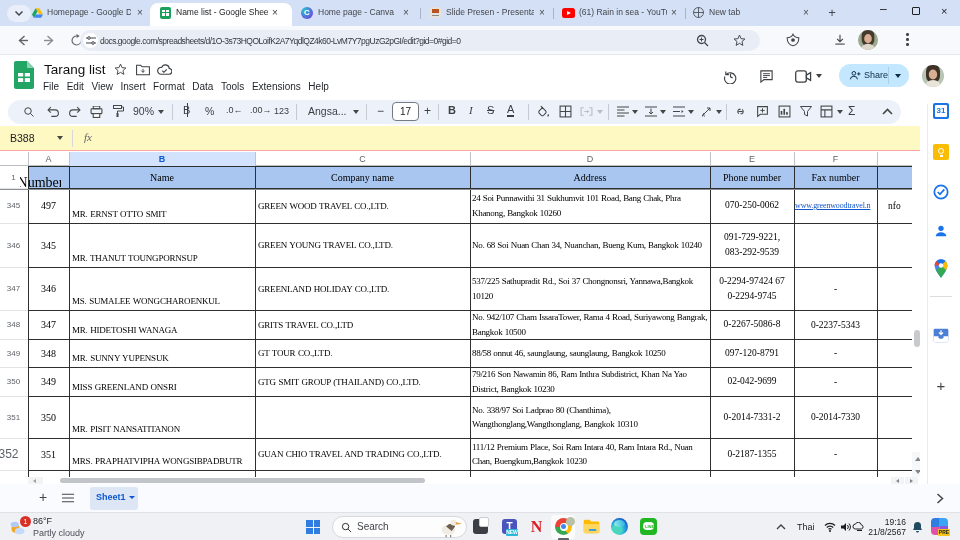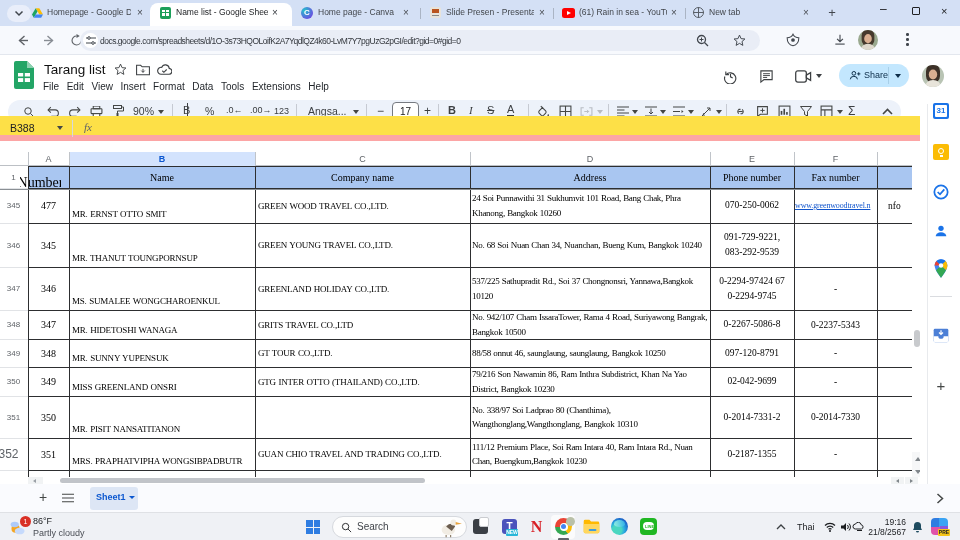--- a/index.html
+++ b/index.html
@@ -292,21 +292,21 @@
       <rect x="2" y="2" width="20" height="20" fill="none" stroke="#444746" stroke-width="2"></rect>
       <path d="M2 9 H22 M9 9 V22" stroke="#444746" stroke-width="2"></path>
     </svg>
  <div class="ab" style="left:837px;top:14px;width:0;height:0;border-top:4px solid #444746;border-left:3.5px solid transparent;border-right:3.5px solid transparent"></div>
  <div class="ab" style="left:848px;top:8px;font-size:12px;color:#3d4043">Σ</div>
  <svg class="ab" style="left:882px;top:12px" width="11" height="7" viewBox="0 0 11 7">
       <path d="M1 6 L5.5 1.5 L10 6" stroke="#444746" stroke-width="1.6" fill="none"></path>
     </svg>
 </div>
 
-<div class="ab" id="fbar" style="left:0;top:116px;width:920px;height:25px;background:#fde047;border-bottom:6px solid #fca5a5">
+<div class="ab" id="fbar" style="left:0;top:126px;width:920px;height:25px;background:#fef9c3;border-bottom:1px solid #fca5a5">
  <div class="ab" style="left:10px;top:6px;font-size:10.5px;color:#202124">B388</div>
  <div class="ab" style="left:57px;top:10px;width:0;height:0;border-top:4px solid #444746;border-left:3.5px solid transparent;border-right:3.5px solid transparent"></div>
  <div class="ab" style="left:72px;top:4px;width:1px;height:17px;background:#d5d8dd"></div>
  <div class="ab" style="left:84px;top:5px;font-size:11px;font-style:italic;color:#5f6368;font-family:'Liberation Serif',serif">fx</div>
 </div>
 
 <div class="ab" id="grid" style="left:0;top:152px;width:920px;height:325px;background:#fff;overflow:hidden">
  <div class="ab" style="left:0;top:0;width:920px;height:14px;background:#fff;border-bottom:1px solid #bcc0c5"></div>
  <div class="ab" style="left:69px;top:0;width:186px;height:14px;background:#d3e3fd"></div>
  <div class="ab" style="left:28px;top:1px;width:41px;height:12px;font-size:9px;color:#5f6368;font-weight:normal;text-align:center;line-height:12px">A</div>
@@ -341,21 +341,21 @@
  <div class="ab" style="left:0;top:286px;width:28px;height:1px;background:#e1e3e6"></div>
  <div class="ab" style="left:0;top:286px;width:17px;height:32px;display:flex;align-items:center;justify-content:center;font-size:12px;color:#5f6368">352</div>
  <div class="ab" style="left:0;top:318px;width:28px;height:1px;background:#e1e3e6"></div>
  <div class="ab" style="left:28px;top:14px;width:892px;height:22px;background:#a9c6f1"></div>
  <div class="cell cc" style="left:20px;top:14px;width:41px;height:34px;font-size:14px">Number</div>
  <div class="cell cc" style="left:69px;top:14px;width:186px;height:22px;font-size:10px">Name</div>
  <div class="cell cc" style="left:255px;top:14px;width:215px;height:22px;font-size:10px">Company name</div>
  <div class="cell cc" style="left:470px;top:14px;width:240px;height:22px;font-size:10px">Address</div>
  <div class="cell cc" style="left:710px;top:14px;width:84px;height:22px;font-size:10px">Phone number</div>
  <div class="cell cc" style="left:794px;top:14px;width:83px;height:22px;font-size:10px">Fax number</div>
- <div class="cell cc" style="left:28px;top:36px;width:41px;height:35px;font-size:10px">477</div>
+ <div class="cell cc" style="left:28px;top:36px;width:41px;height:35px;font-size:10px">497</div>
  <div class="cell cl cb" style="left:69px;top:36px;width:186px;height:35px;font-size:9px;letter-spacing:-0.2px;word-spacing:0.5px">MR. ERNST OTTO SMIT</div>
  <div class="cell cl" style="left:255px;top:36px;width:215px;height:35px;font-size:9px;letter-spacing:-0.2px;word-spacing:0.5px">GREEN WOOD TRAVEL CO.,LTD.</div>
  <div class="cell cl wrap" style="left:470px;top:36px;width:240px;height:35px;font-size:9px;line-height:14.5px;padding-left:2px;letter-spacing:-0.3px;word-spacing:0.35px">24 Soi Punnawithi 31 Sukhumvit 101 Road, Bang Chak, Phra Khanong, Bangkok 10260</div>
  <div class="cell cc wrap" style="left:710px;top:36px;width:84px;height:35px;font-size:9.5px;line-height:15px;text-align:center">070-250-0062</div>
  <div class="cell cl" style="left:794px;top:36px;width:83px;height:35px;font-size:8px;letter-spacing:-0.15px;color:#1155cc;text-decoration:underline;padding-left:1px">www.greenwoodtravel.n</div>
  <div class="cell cl" style="left:877px;top:36px;width:43px;height:35px;font-size:9.5px;padding-left:11px">nfo</div>
  <div class="cell cc" style="left:28px;top:71px;width:41px;height:44px;font-size:10px">345</div>
  <div class="cell cl cb" style="left:69px;top:71px;width:186px;height:44px;font-size:9px;letter-spacing:-0.2px;word-spacing:0.5px">MR. THANUT TOUNGPORNSUP</div>
  <div class="cell cl" style="left:255px;top:71px;width:215px;height:44px;font-size:9px;letter-spacing:-0.2px;word-spacing:0.5px">GREEN YOUNG TRAVEL CO.,LTD.</div>
  <div class="cell cl wrap" style="left:470px;top:71px;width:240px;height:44px;font-size:9px;line-height:14.5px;padding-left:2px;letter-spacing:-0.3px;word-spacing:0.35px">No. 68 Soi Nuan Chan 34, Nuanchan, Bueng Kum, Bangkok 10240</div>
@@ -373,21 +373,21 @@
  <div class="cell cc wrap" style="left:710px;top:158px;width:84px;height:29px;font-size:9.5px;line-height:15px;text-align:center">0-2267-5086-8</div>
  <div class="cell cc" style="left:794px;top:158px;width:83px;height:29px;font-size:9.5px">0-2237-5343</div>
  <div class="cell cc" style="left:28px;top:187px;width:41px;height:28px;font-size:10px">348</div>
  <div class="cell cl cb" style="left:69px;top:187px;width:186px;height:28px;font-size:9px;letter-spacing:-0.2px;word-spacing:0.5px">MR. SUNNY YUPENSUK</div>
  <div class="cell cl" style="left:255px;top:187px;width:215px;height:28px;font-size:9px;letter-spacing:-0.2px;word-spacing:0.5px">GT TOUR CO.,LTD.</div>
  <div class="cell cl wrap" style="left:470px;top:187px;width:240px;height:28px;font-size:9px;line-height:14.5px;padding-left:2px;letter-spacing:-0.3px;word-spacing:0.35px">88/58 onnut 46, saunglaung, saunglaung, Bangkok 10250</div>
  <div class="cell cc wrap" style="left:710px;top:187px;width:84px;height:28px;font-size:9.5px;line-height:15px;text-align:center">097-120-8791</div>
  <div class="cell cc" style="left:794px;top:187px;width:83px;height:28px;font-size:9.5px">-</div>
  <div class="cell cc" style="left:28px;top:215px;width:41px;height:29px;font-size:10px">349</div>
  <div class="cell cl cb" style="left:69px;top:215px;width:186px;height:29px;font-size:9px;letter-spacing:-0.2px;word-spacing:0.5px">MISS GREENLAND ONSRI</div>
- <div class="cell cl" style="left:255px;top:215px;width:215px;height:29px;font-size:9px;letter-spacing:-0.2px;word-spacing:0.5px">GTG INTER OTTO (THAILAND) CO.,LTD.</div>
+ <div class="cell cl" style="left:255px;top:215px;width:215px;height:29px;font-size:9px;letter-spacing:-0.2px;word-spacing:0.5px">GTG SMIT GROUP (THAILAND) CO.,LTD.</div>
  <div class="cell cl wrap" style="left:470px;top:215px;width:240px;height:29px;font-size:9px;line-height:14.5px;padding-left:2px;letter-spacing:-0.3px;word-spacing:0.35px">79/216 Son Nawamin 86, Ram Inthra Subdistrict, Khan Na Yao District, Bangkok 10230</div>
  <div class="cell cc wrap" style="left:710px;top:215px;width:84px;height:29px;font-size:9.5px;line-height:15px;text-align:center">02-042-9699</div>
  <div class="cell cc" style="left:794px;top:215px;width:83px;height:29px;font-size:9.5px">-</div>
  <div class="cell cc" style="left:28px;top:244px;width:41px;height:42px;font-size:10px">350</div>
  <div class="cell cl cb" style="left:69px;top:244px;width:186px;height:42px;font-size:9px;letter-spacing:-0.2px;word-spacing:0.5px">MR. PISIT NANSATITANON</div>
  <div class="cell cl wrap" style="left:470px;top:244px;width:240px;height:42px;font-size:9px;line-height:14.5px;padding-left:2px;letter-spacing:-0.3px;word-spacing:0.35px">No. 338/97 Soi Ladprao 80 (Chanthima), Wangthonglang,Wangthonglang, Bangkok 10310</div>
  <div class="cell cc wrap" style="left:710px;top:244px;width:84px;height:42px;font-size:9.5px;line-height:15px;text-align:center">0-2014-7331-2</div>
  <div class="cell cc" style="left:794px;top:244px;width:83px;height:42px;font-size:9.5px">0-2014-7330</div>
  <div class="cell cc" style="left:28px;top:286px;width:41px;height:32px;font-size:10px">351</div>
  <div class="cell cl cb" style="left:69px;top:286px;width:186px;height:32px;font-size:9px;letter-spacing:-0.2px;word-spacing:0.5px">MRS. PRAPHATVIPHA WONGSIBPADBUTR</div>

